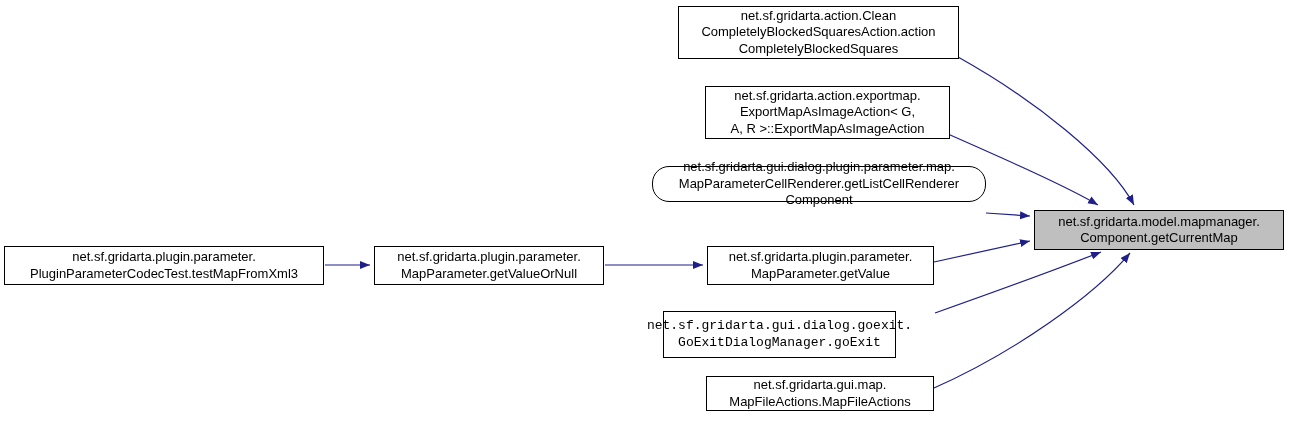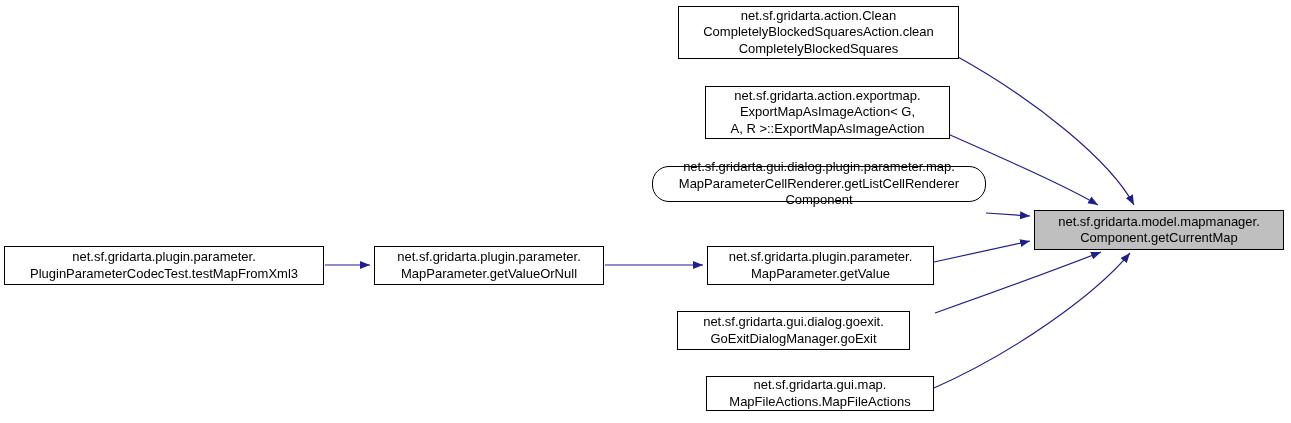--- a/index.html
+++ b/index.html
@@ -41,21 +41,21 @@
     background: #bfbfbf;
     cursor: default;
   }
   
   #n-clean          { left: 678px;  top: 6px;   width: 281px; height: 53px; }
   #n-export         { left: 697px;  top: 86px;  width: 245px; height: 53px; margin-left: 8px; }
   #n-cellrenderer   { left: 652px;  top: 166px; width: 334px; height: 36px; border-radius: 17px; }
   #n-testmap        { left: 4px;    top: 246px; width: 320px; height: 39px; }
   #n-getvalueornull { left: 374px;  top: 246px; width: 230px; height: 39px; }
   #n-getvalue       { left: 707px;  top: 246px; width: 227px; height: 39px; }
-  #n-goexit         { left: 677px;  top: 311px; width: 233px; height: 39px; }
+  #n-goexit         { left: 663px;  top: 311px; width: 233px; height: 47px; font-family: Liberation Mono, monospace; }
   #n-mapfileactions { left: 706px;  top: 376px; width: 228px; height: 35px; }
   #n-target         { left: 1034px; top: 210px; width: 250px; height: 40px; }
 </style>
 </head>
 <body>
 
 <div id="graph">
 
   <svg id="edges" viewBox="0 0 1291 423" xmlns="http://www.w3.org/2000/svg">
     <defs>
@@ -69,21 +69,21 @@
       <path d="M 986,213 L 1030,216" marker-end="url(#arrow)"></path>
       <path d="M 934,262 L 1030,241" marker-end="url(#arrow)"></path>
       <path d="M 935,313 C 1000,290 1065,266 1101,252" marker-end="url(#arrow)"></path>
       <path d="M 934,388 C 1015,352 1095,295 1130,253" marker-end="url(#arrow)"></path>
       <path d="M 325,265 L 370,265" marker-end="url(#arrow)"></path>
       <path d="M 605,265 L 703,265" marker-end="url(#arrow)"></path>
     </g>
   </svg>
 
   <div id="n-clean" class="node">net.sf.gridarta.action.Clean
-CompletelyBlockedSquaresAction.clean
+CompletelyBlockedSquaresAction.action
 CompletelyBlockedSquares</div>
 
   <div id="n-export" class="node">net.sf.gridarta.action.exportmap.
 ExportMapAsImageAction&lt; G,
 A, R &gt;::ExportMapAsImageAction</div>
 
   <div id="n-cellrenderer" class="node">net.sf.gridarta.gui.dialog.plugin.parameter.map.
 MapParameterCellRenderer.getListCellRenderer
 Component</div>
 

